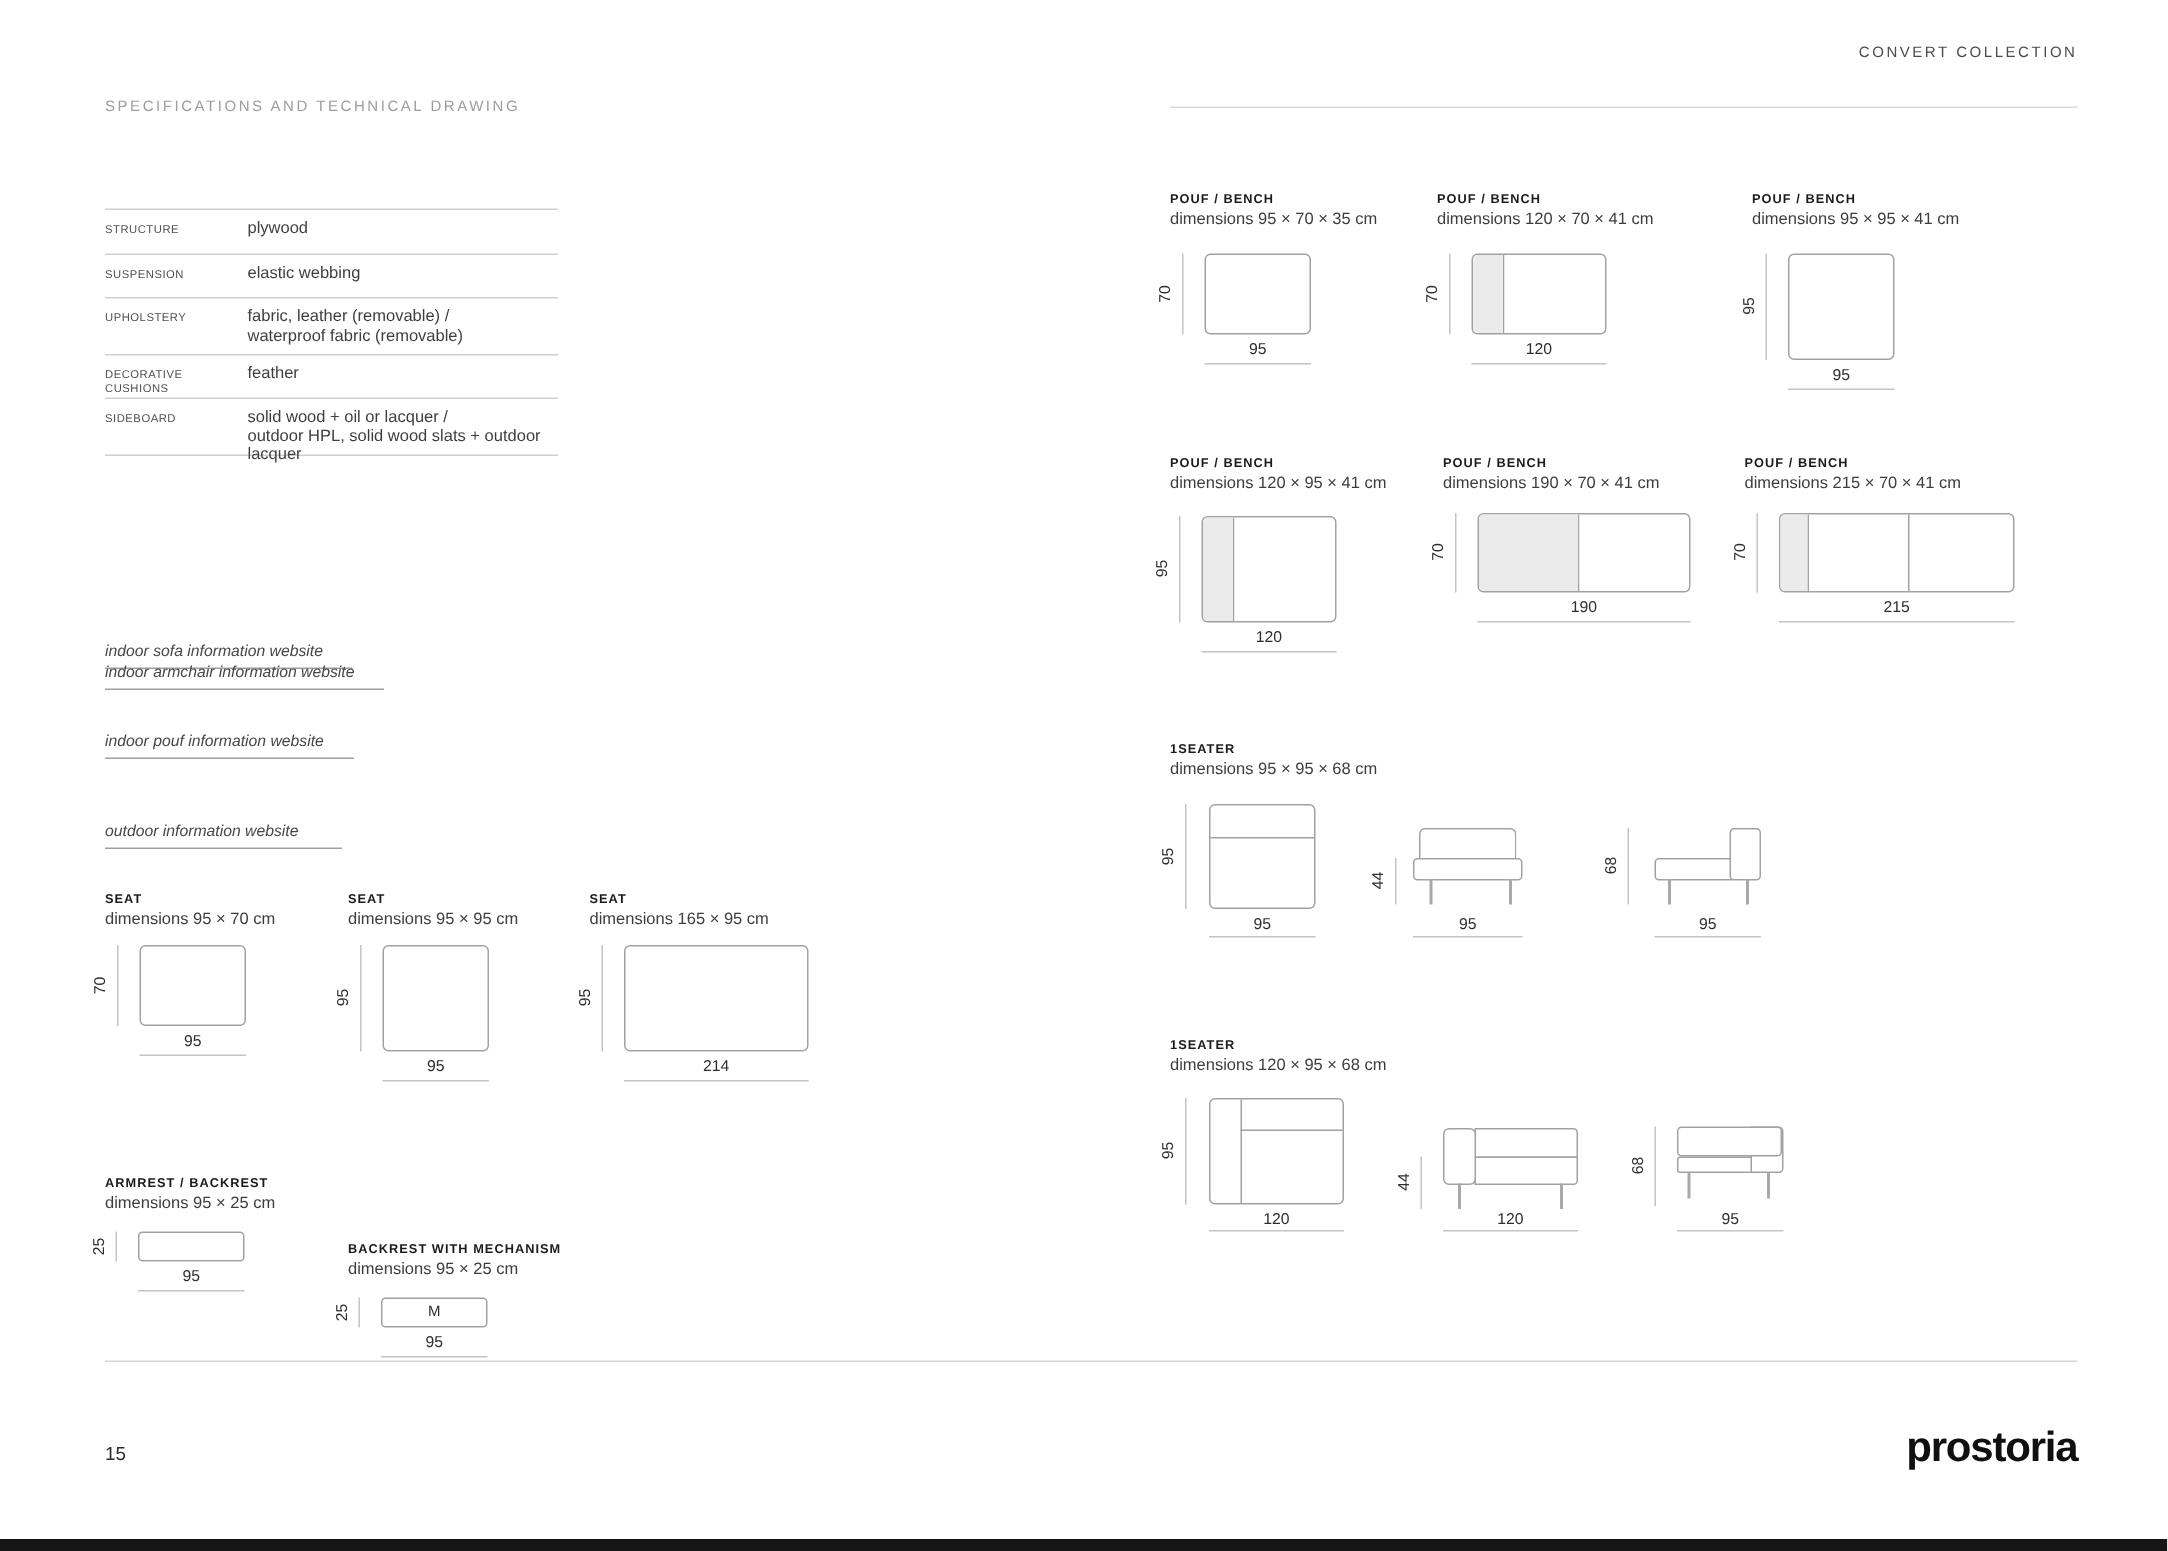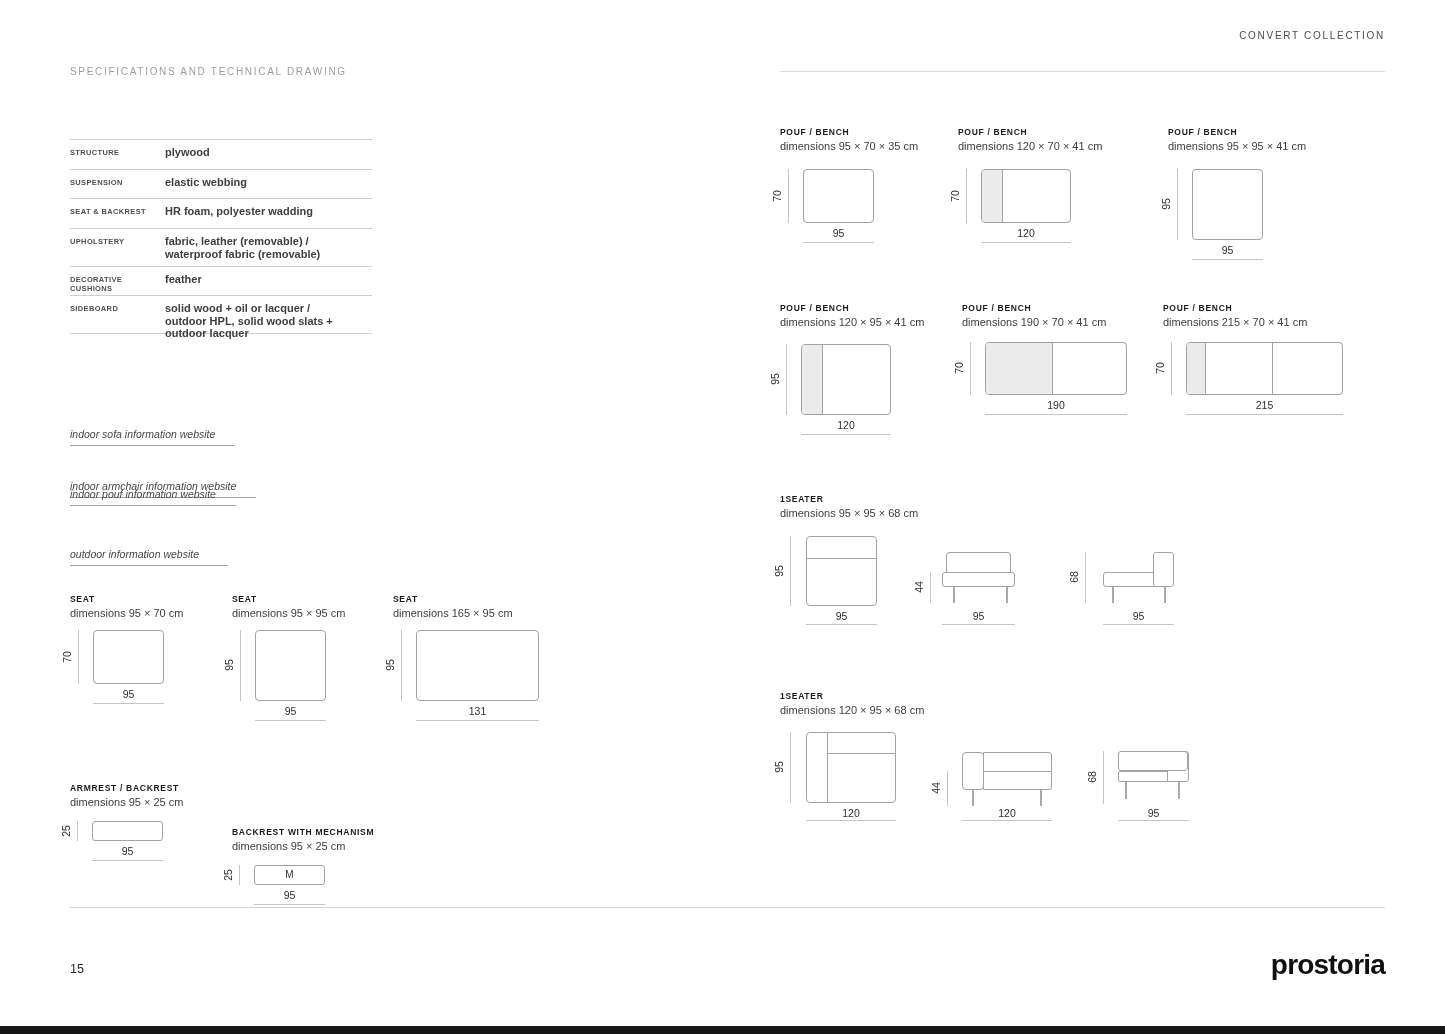--- a/index.html
+++ b/index.html
@@ -6,21 +6,21 @@
   .page{position:relative;width:1445px;height:1034px;background:#ffffff;overflow:hidden;
         font-family:"Liberation Sans",sans-serif;color:#333;}
 
   
   .sec-title{position:absolute;left:70px;top:66px;font-size:10px;letter-spacing:1.7px;color:#9d9d9d;}
   .coll-title{position:absolute;right:60px;top:30px;font-size:10px;letter-spacing:1.7px;color:#4b4b4b;margin-left:19px;}
   .rule{position:absolute;height:1px;background:#dcdcdc;}
 
   
   .spec-table{position:absolute;left:70px;top:139px;width:302px;border-top:1px solid #cfcfcf;border-bottom:1px solid #cfcfcf;}
-  .spec-row{display:flex;box-sizing:border-box;padding-top:6px;font-weight:bold;}
+  .spec-row{display:flex;box-sizing:border-box;padding-top:6px;}
   .spec-row + .spec-row{border-top:1px solid #cfcfcf;}
   .h-s{height:29px;} .h-m{height:38px;} .h-l{height:50px;}
   .spec-label{width:95px;flex:none;font-size:7.5px;letter-spacing:.35px;color:#4f4f4f;padding-top:2px;text-transform:uppercase;}
   .spec-value{font-size:11px;color:#3e3e3e;line-height:12.5px;white-space:pre-line;}
 
   
   .info-link{position:absolute;left:70px;font-size:10.5px;font-style:italic;color:#474747;
              border-bottom:1px solid #a0a0a0;padding:0 20px 5px 0;min-width:138px;display:inline-block;cursor:pointer;}
 
   
@@ -56,42 +56,38 @@
 
   <div class="spec-table">
     <div class="spec-row h-s">
       <div class="spec-label">STRUCTURE</div>
       <div class="spec-value">plywood</div>
     </div>
     <div class="spec-row h-s">
       <div class="spec-label">SUSPENSION</div>
       <div class="spec-value">elastic webbing</div>
     </div>
-    <div class="spec-row h-s" style="height:30px;">
-      <div class="spec-label">SEAT &amp; BACKREST</div>
-      <div class="spec-value">HR foam, polyester wadding</div>
-    </div>
     <div class="spec-row h-m">
       <div class="spec-label">UPHOLSTERY</div>
       <div class="spec-value">fabric, leather (removable) /
 waterproof fabric (removable)</div>
     </div>
     <div class="spec-row h-s">
       <div class="spec-label">DECORATIVE CUSHIONS</div>
       <div class="spec-value">feather</div>
     </div>
     <div class="spec-row h-m">
       <div class="spec-label">SIDEBOARD</div>
       <div class="spec-value">solid wood + oil or lacquer /
 outdoor HPL, solid wood slats + outdoor lacquer</div>
     </div>
   </div>
 
   <div class="info-link" style="top:428px;">indoor sofa information website</div>
-  <div class="info-link" style="top:480px;">indoor armchair information website</div>
+  <div class="info-link" style="top:442px;">indoor armchair information website</div>
   <div class="info-link" style="top:488px;">indoor pouf information website</div>
   <div class="info-link" style="top:548px;">outdoor information website</div>
 
   <div class="dg" style="left:70px;top:594px;">
     <div class="t">SEAT</div>
     <div class="d">dimensions 95 × 70 cm</div>
     <div class="fig" style="margin-left:8px;margin-top:11px;">
       <div class="vline" style="left:0;top:0;height:54px;"></div>
       <div class="vlab" style="left:-41px;top:20px;">70</div>
       <div class="box" style="left:15px;top:0;width:71px;height:54px;"></div>
@@ -112,21 +108,21 @@
     </div>
   </div>
 
   <div class="dg" style="left:393px;top:594px;">
     <div class="t">SEAT</div>
     <div class="d">dimensions 165 × 95 cm</div>
     <div class="fig" style="margin-left:8px;margin-top:11px;">
       <div class="vline" style="left:0;top:0;height:71px;"></div>
       <div class="vlab" style="left:-41px;top:28px;">95</div>
       <div class="box" style="left:15px;top:0;width:123px;height:71px;"></div>
-      <div class="wlab" style="left:15px;top:75px;width:123px;">131</div>
+      <div class="wlab" style="left:15px;top:75px;width:123px;">214</div>
       <div class="hline" style="left:15px;top:90px;width:123px;"></div>
     </div>
   </div>
 
   <div class="dg" style="left:70px;top:783px;">
     <div class="t">ARMREST / BACKREST</div>
     <div class="d">dimensions 95 × 25 cm</div>
     <div class="fig" style="margin-left:7px;margin-top:13px;">
       <div class="vline" style="left:0;top:0;height:20px;"></div>
       <div class="vlab" style="left:-41px;top:3px;">25</div>

